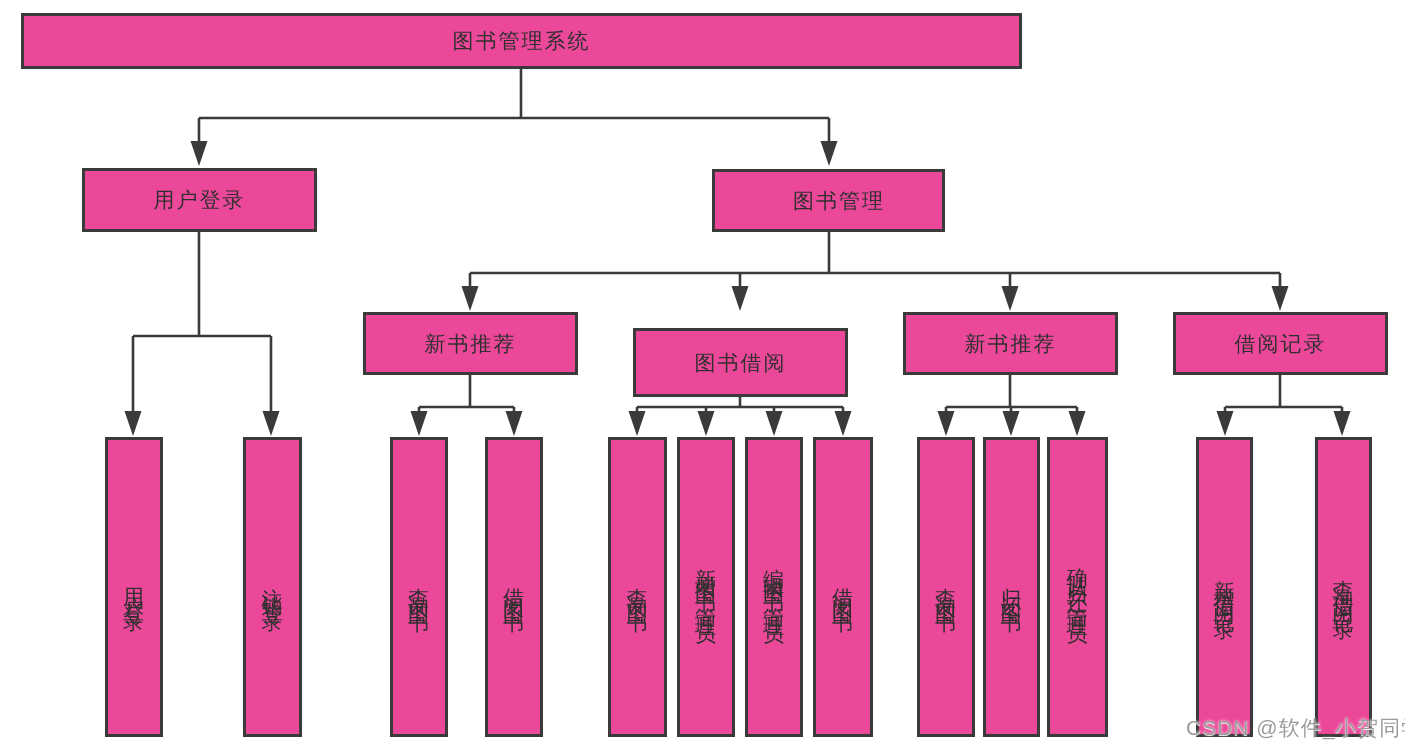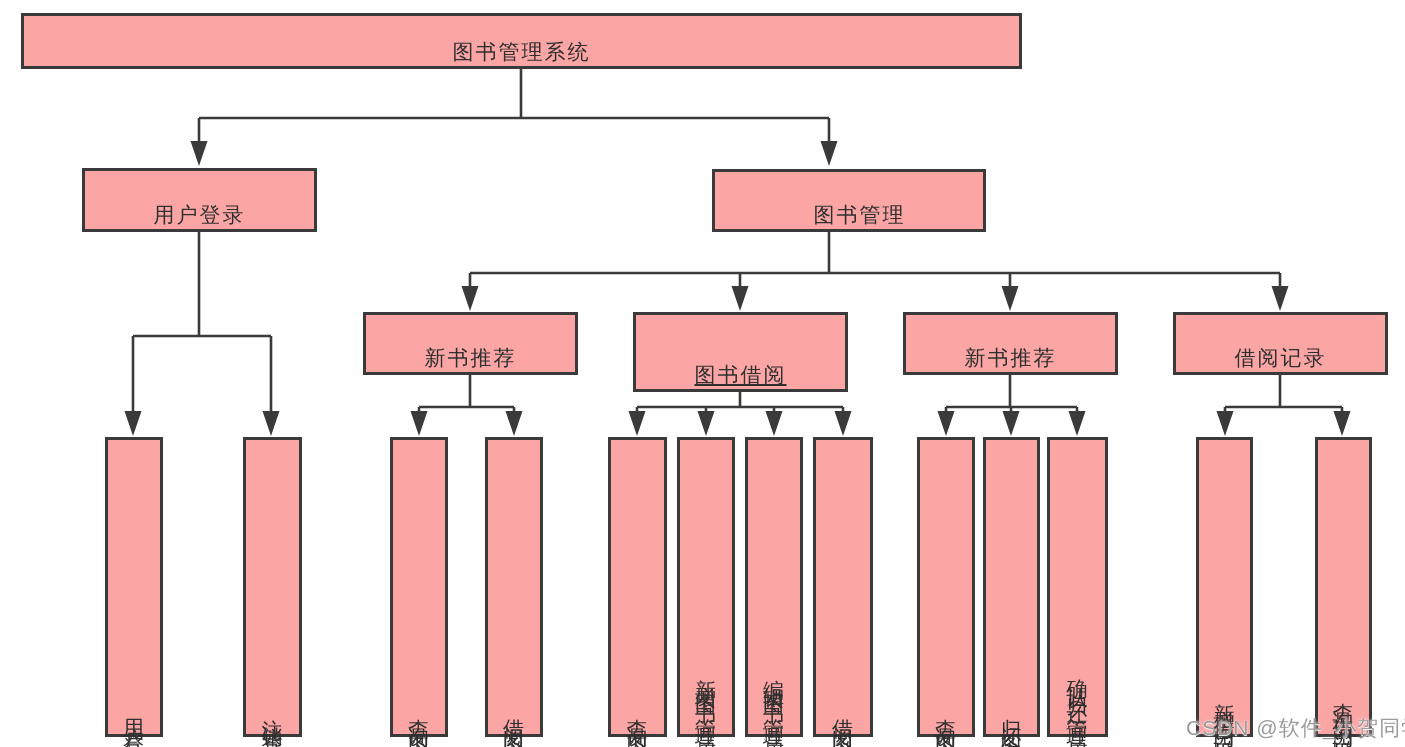--- a/index.html
+++ b/index.html
@@ -18,24 +18,24 @@
   }
   #connectors path {
     fill: none;
     stroke: #3a3a3a;
     stroke-width: 2.6;
   }
   #connectors polygon { fill: #3a3a3a; stroke: none; }
   .box {
     position: absolute;
     box-sizing: border-box;
-    background: #fca5a5;
+    background: #ec4899;
     border: 3px solid #3a3a3a;
     display: flex;
-    align-items: flex-end;
+    align-items: center;
     justify-content: center;
     color: #2f2f2f;
     font-size: 21px;
     letter-spacing: 2px;
     white-space: nowrap;
   }
   .vbox span {
     writing-mode: vertical-rl;
     text-orientation: mixed;
     letter-spacing: 8px;
@@ -91,29 +91,29 @@
   </svg>
 
   <div class="box hbox" style="left:21px; top:13px; width:1001px; height:56px;">
     <span>图书管理系统</span>
   </div>
 
   <div class="box hbox" style="left:82px; top:168px; width:235px; height:64px;">
     <span>用户登录</span>
   </div>
 
-  <div class="box hbox" style="left:712px; top:169px; width:274px; height:63px;padding-left:21px;">
+  <div class="box hbox" style="left:712px; top:169px; width:233px; height:63px;padding-left:21px;">
     <span>图书管理</span>
   </div>
 
   <div class="box hbox" style="left:363px; top:312px; width:215px; height:63px;">
     <span>新书推荐</span>
   </div>
 
-  <div class="box hbox" style="left:633px; top:312px; width:215px; height:80px;text-decoration:underline;">
+  <div class="box hbox" style="left:633px; top:328px; width:215px; height:69px;">
     <span>图书借阅</span>
   </div>
 
   <div class="box hbox" style="left:903px; top:312px; width:215px; height:63px;">
     <span>新书推荐</span>
   </div>
 
   <div class="box hbox" style="left:1173px; top:312px; width:215px; height:63px;">
     <span>借阅记录</span>
   </div>

